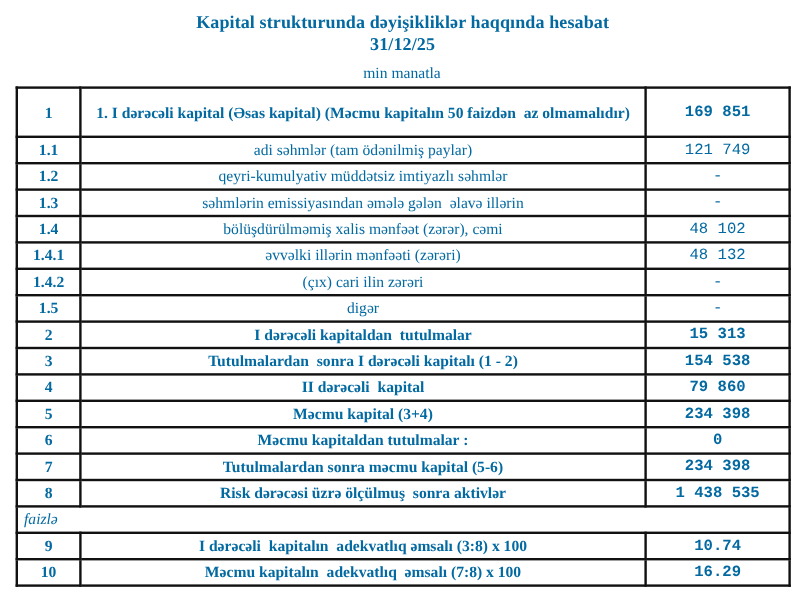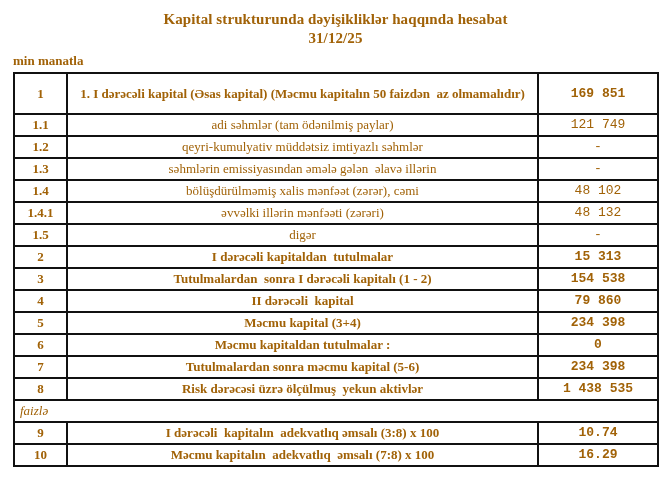--- a/index.html
+++ b/index.html
@@ -5,40 +5,40 @@
   html, body {
     margin: 0;
     padding: 0;
     background: #ffffff;
   }
   .page {
     position: relative;
     width: 671px;
     height: 498px;
     background: #ffffff;
-    color: #a16207;
+    color: #0369a1;
     font-family: "Liberation Serif", "DejaVu Serif", serif;
     overflow: hidden;
   }
   .title-block {
     padding-top: 10px;
     text-align: center;
   }
   .title-line {
     font-size: 15px;
     font-weight: bold;
     line-height: 19px;
     letter-spacing: 0.1px;
   }
   .unit-label {
     width: 644px;
     margin: 5px 32px 3px 13px;
-    text-align: left;
+    text-align: center;
     font-size: 13px;
-    font-weight: bold;
+    font-weight: normal;
   }
   table.report {
     margin-left: 13px;
     width: 644px;
     border-collapse: collapse;
     table-layout: fixed;
   }
   table.report col.c1 { width: 53px; }
   table.report col.c2 { width: 471px; }
   table.report col.c3 { width: 120px; }
@@ -120,20 +120,25 @@
       <td class="c-num">1.4</td>
       <td class="c-desc">bölüşdürülməmiş xalis mənfəət (zərər), cəmi</td>
       <td class="c-val">48 102</td>
     </tr>
         <tr class="row">
       <td class="c-num">1.4.1</td>
       <td class="c-desc">əvvəlki illərin mənfəəti (zərəri)</td>
       <td class="c-val">48 132</td>
     </tr>
         <tr class="row">
+      <td class="c-num">1.4.2</td>
+      <td class="c-desc">(çıx) cari ilin zərəri</td>
+      <td class="c-val">-</td>
+    </tr>
+        <tr class="row">
       <td class="c-num">1.5</td>
       <td class="c-desc">digər</td>
       <td class="c-val">-</td>
     </tr>
         <tr class="row bold">
       <td class="c-num">2</td>
       <td class="c-desc">I dərəcəli kapitaldan  tutulmalar</td>
       <td class="c-val">15 313</td>
     </tr>
         <tr class="row bold">
@@ -156,21 +161,21 @@
       <td class="c-desc">Məcmu kapitaldan tutulmalar :</td>
       <td class="c-val">0</td>
     </tr>
         <tr class="row bold">
       <td class="c-num">7</td>
       <td class="c-desc">Tutulmalardan sonra məcmu kapital (5-6)</td>
       <td class="c-val">234 398</td>
     </tr>
         <tr class="row bold">
       <td class="c-num">8</td>
-      <td class="c-desc">Risk dərəcəsi üzrə ölçülmuş  yekun aktivlər</td>
+      <td class="c-desc">Risk dərəcəsi üzrə ölçülmuş  sonra aktivlər</td>
       <td class="c-val">1 438 535</td>
     </tr>
         <tr class="row percent-row">
       <td class="span-cell" colspan="3">faizlə</td>
     </tr>
         <tr class="row bold">
       <td class="c-num">9</td>
       <td class="c-desc">I dərəcəli  kapitalın  adekvatlıq əmsalı (3:8) x 100</td>
       <td class="c-val">10.74</td>
     </tr>

